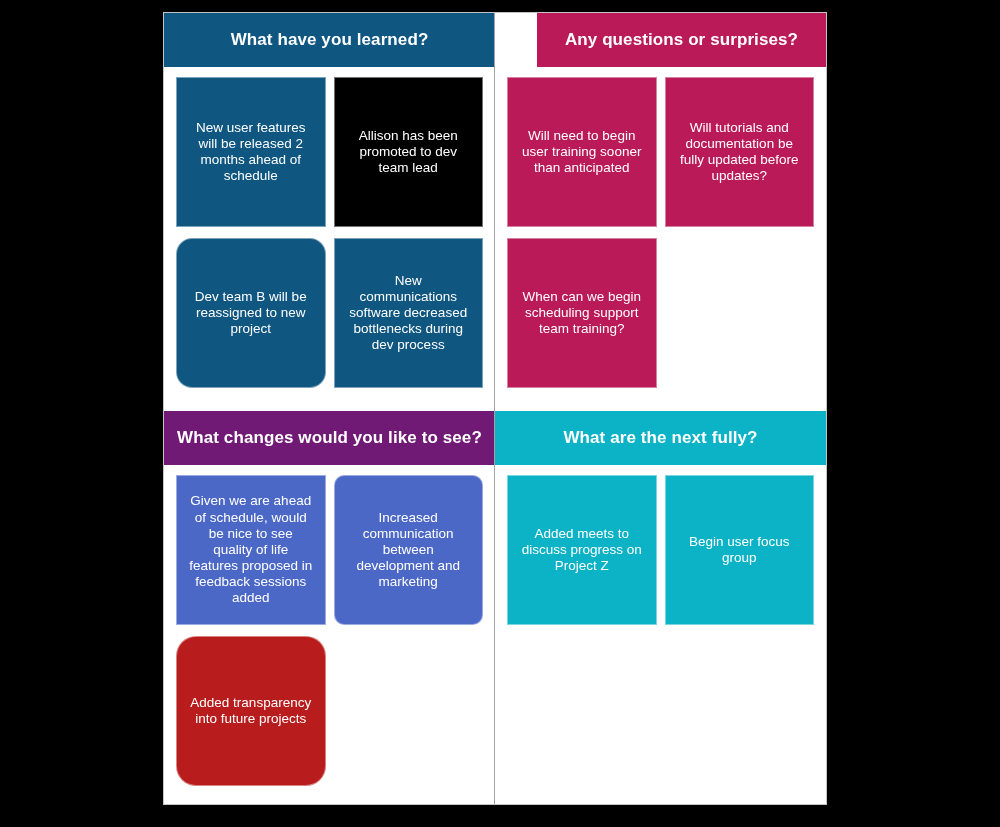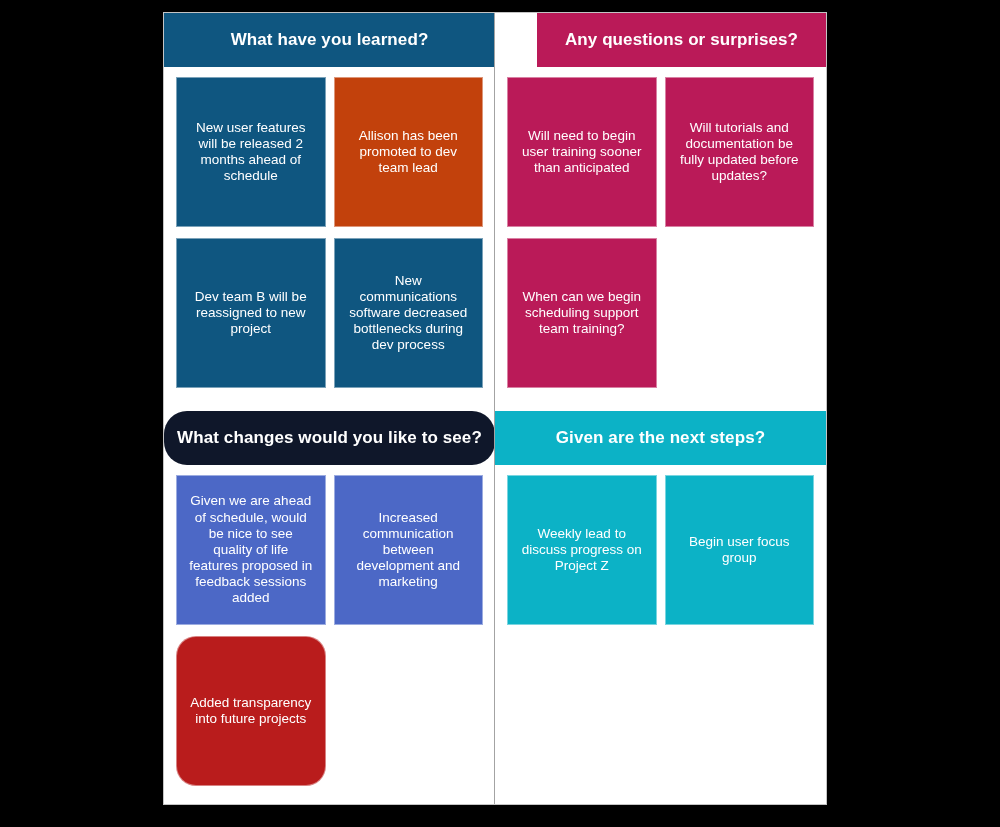--- a/index.html
+++ b/index.html
@@ -82,24 +82,24 @@
 <div class="canvas">
   <div class="board">
     <div class="divider"></div>
 
   <div class="quadrant">
         <div class="q-header" style="background: rgb(15, 86, 128);">What have you learned?</div>
         <div class="cards">
           <div class="card" style="background: rgb(15, 86, 128);">
             <span>New user features will be released 2 months ahead of schedule</span>
           </div>
-          <div class="card" style="background: #c2410c;">
+          <div class="card" style="background: #000000;">
             <span>Allison has been promoted to dev team lead</span>
           </div>
-          <div class="card" style="background: rgb(15, 86, 128);">
+          <div class="card" style="background: rgb(15, 86, 128); border-radius: 16px;">
             <span>Dev team B will be reassigned to new project</span>
           </div>
           <div class="card" style="background: rgb(15, 86, 128);">
             <span>New communications software decreased bottlenecks during dev process</span>
           </div>
         </div>
       </div>
       <div class="quadrant">
         <div class="q-header" style="background: rgb(186, 26, 88); margin-left: 42px;">Any questions or surprises?</div>
         <div class="cards">
@@ -108,38 +108,38 @@
           </div>
           <div class="card" style="background: rgb(186, 26, 88);">
             <span>Will tutorials and documentation be fully updated before updates?</span>
           </div>
           <div class="card" style="background: rgb(186, 26, 88);">
             <span>When can we begin scheduling support team training?</span>
           </div>
         </div>
       </div>
       <div class="quadrant">
-        <div class="q-header" style="background: #0f172a; border-radius: 23px;">What changes would you like to see?</div>
+        <div class="q-header" style="background: #701a75;">What changes would you like to see?</div>
         <div class="cards">
           <div class="card" style="background: rgb(76, 104, 198);">
             <span>Given we are ahead of schedule, would be nice to see quality of life features proposed in feedback sessions added</span>
           </div>
-          <div class="card" style="background: rgb(76, 104, 198);">
+          <div class="card" style="background: rgb(76, 104, 198); border-radius: 10px;">
             <span>Increased communication between development and marketing</span>
           </div>
           <div class="card" style="background: #b91c1c; border-radius: 20px;">
             <span>Added transparency into future projects</span>
           </div>
         </div>
       </div>
       <div class="quadrant">
-        <div class="q-header" style="background: rgb(12, 178, 198);">Given are the next steps?</div>
+        <div class="q-header" style="background: rgb(12, 178, 198);">What are the next fully?</div>
         <div class="cards">
           <div class="card" style="background: rgb(12, 178, 198);">
-            <span>Weekly lead to discuss progress on Project Z</span>
+            <span>Added meets to discuss progress on Project Z</span>
           </div>
           <div class="card" style="background: rgb(12, 178, 198);">
             <span>Begin user focus group</span>
           </div>
         </div>
       </div>
     </div>
 </div>
 
 </body></html>

